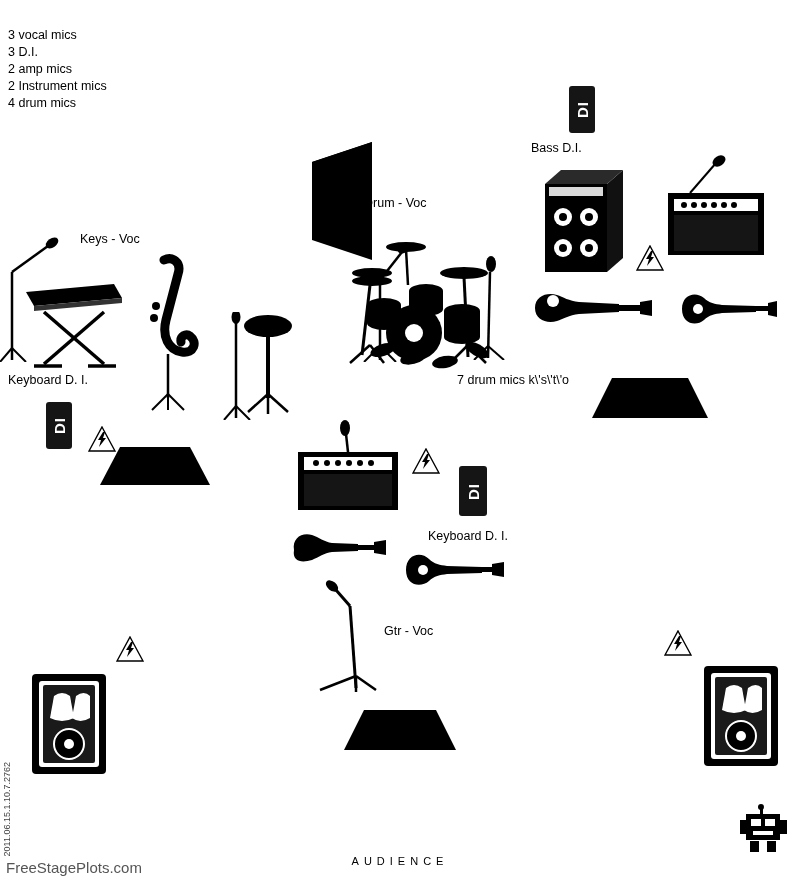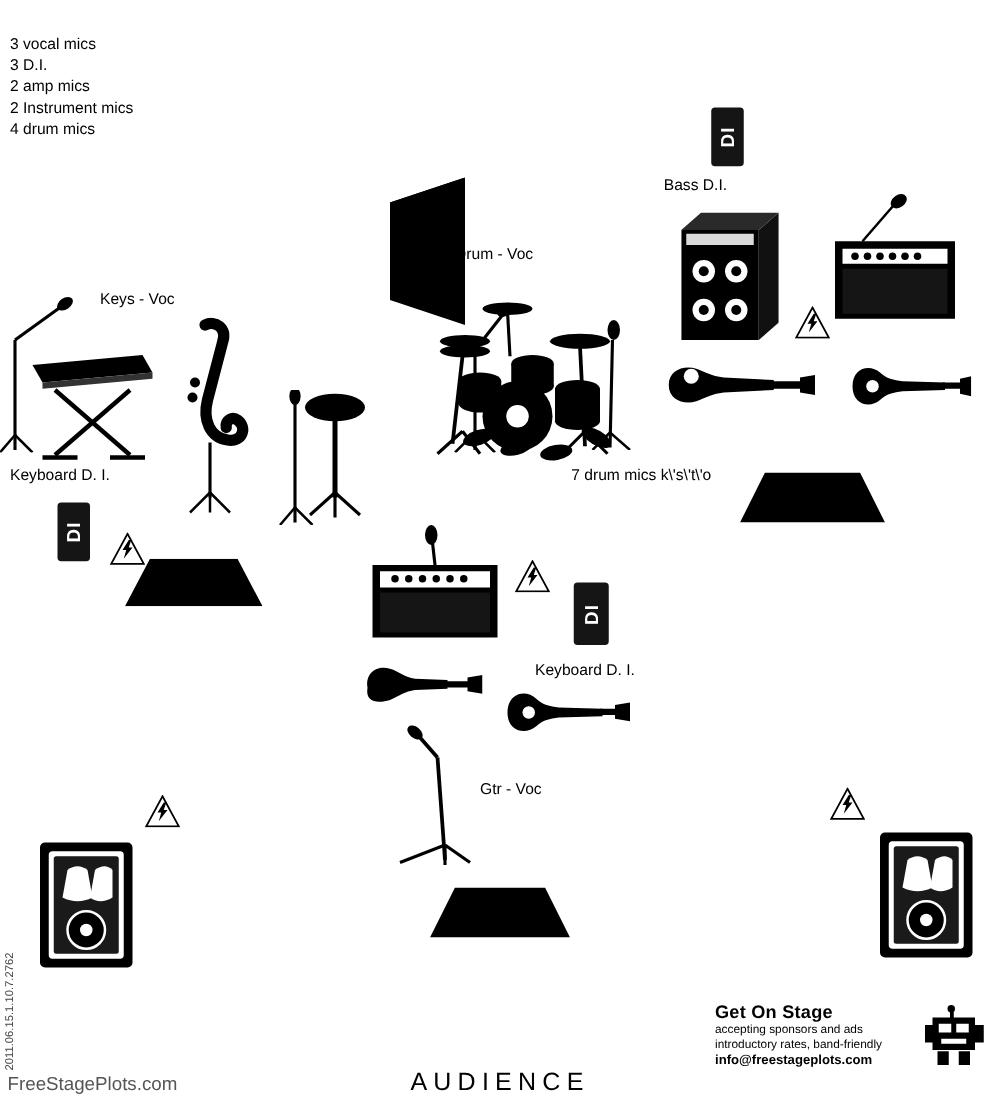--- a/index.html
+++ b/index.html
@@ -10,21 +10,21 @@
   .stage{position:absolute;inset:0;}
   #title{
     position:absolute;left:0;top:8px;width:800px;text-align:center;
     font-size:15px;font-weight:bold;letter-spacing:4.5px;white-space:nowrap;
   }
   .legend{position:absolute;left:8px;top:27px;font-size:12.5px;line-height:17px;}
   .legend div{white-space:nowrap;}
   .lbl{position:absolute;font-size:12.5px;white-space:nowrap;}
   .audience{
     position:absolute;left:0;top:855px;width:800px;text-align:center;
-    font-size:20px;letter-spacing:5px;font-weight:normal;
+    font-size:11px;letter-spacing:5px;font-weight:normal;
   }
   .footer-url{position:absolute;left:6px;bottom:4px;font-size:15px;color:#555;}
   .sidecode{
     position:absolute;left:2px;bottom:24px;font-size:9px;color:#444;
     writing-mode:vertical-rl;transform:rotate(180deg);letter-spacing:0px;
   }
   .di{
     position:absolute;background:#151515;border-radius:3px;
     display:flex;align-items:center;justify-content:center;
   }
@@ -389,26 +389,20 @@
       <circle cx="39" cy="72" r="15" fill="#000" stroke="#fff" stroke-width="2"></circle>
       <circle cx="39" cy="72" r="5" fill="#fff"></circle>
     </svg>
   </div>
 
   <div class="audience">AUDIENCE</div>
   <div class="footer-url">FreeStagePlots.com</div>
   <div class="sidecode">2011.06.15.1.10.7.2762</div>
 
   <div class="brand">
-    <div class="brand-txt">
-      <div class="brand-title">Get On Stage</div>
-      <div class="brand-l1">accepting sponsors and ads</div>
-      <div class="brand-l2">introductory rates, band-friendly</div>
-      <div class="brand-mail">info@freestageplots.com</div>
-    </div>
     <div class="obj" style="left:168px;top:2px;">
       <svg width="48" height="50" viewBox="0 0 48 50">
         <rect x="6" y="10" width="34" height="26" fill="#000"></rect>
         <rect x="11" y="15" width="10" height="7" fill="#fff"></rect>
         <rect x="25" y="15" width="10" height="7" fill="#fff"></rect>
         <rect x="13" y="27" width="20" height="4" fill="#fff"></rect>
         <rect x="20" y="3" width="3" height="8" fill="#000"></rect>
         <circle cx="21" cy="3" r="3" fill="#000"></circle>
         <rect x="0" y="16" width="7" height="14" fill="#000"></rect>
         <rect x="40" y="16" width="7" height="14" fill="#000"></rect>

